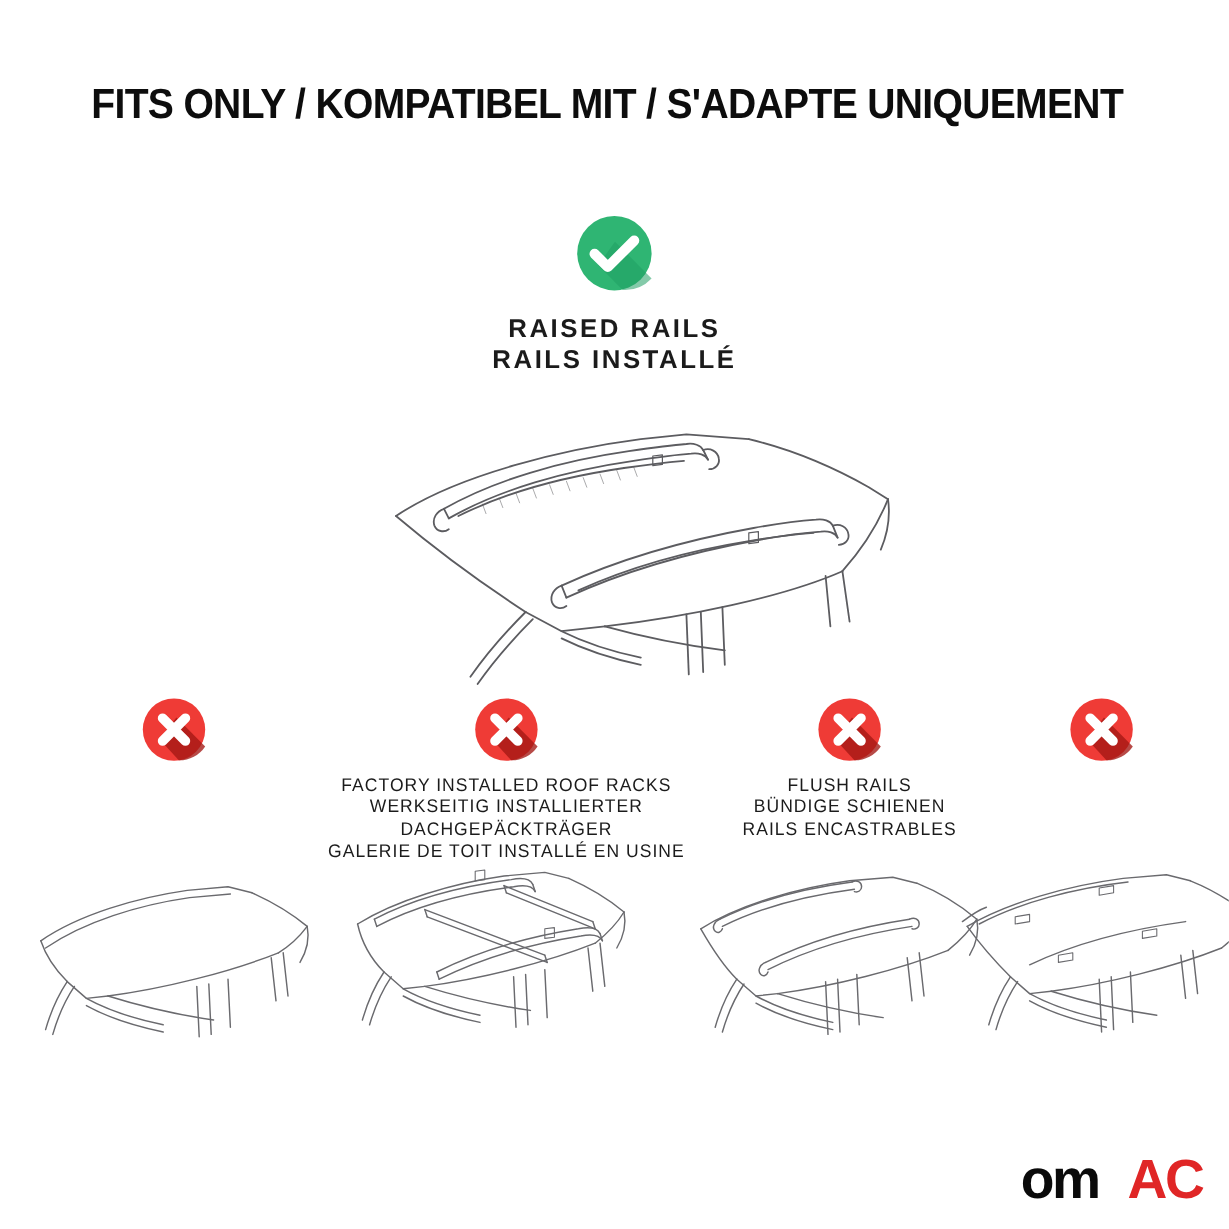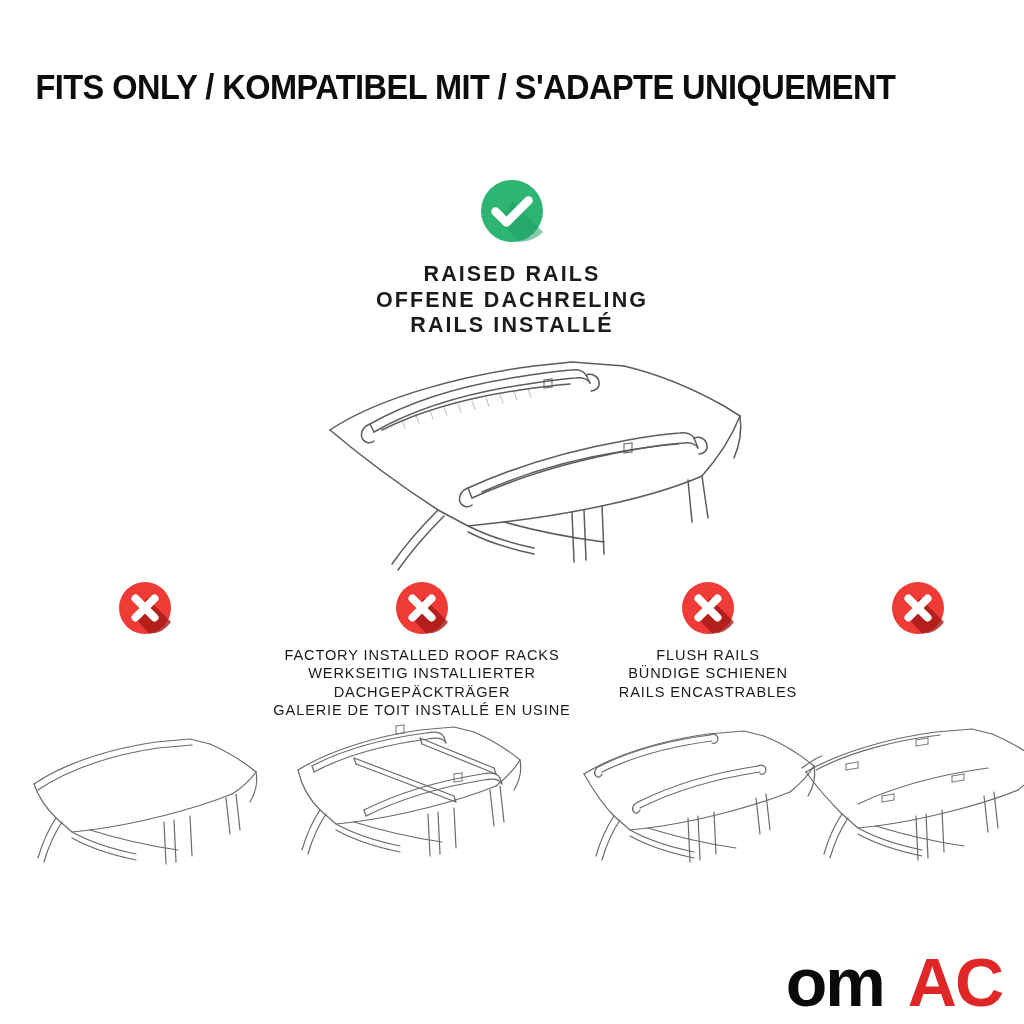--- a/index.html
+++ b/index.html
@@ -15,21 +15,21 @@
     font-family: "Liberation Sans", sans-serif;
     -webkit-font-smoothing: antialiased;
   }
 
   
   .header {
     position: absolute;
     left: 0;
     top: 68px;
     width: 1012px;
-    text-align: left;
+    text-align: center;
   }
   .header-title {
     font-family: "Liberation Sans", sans-serif;
     font-weight: bold;
     font-size: 35px;
     letter-spacing: -0.6px;
     color: #0d0d0d;
     transform: scaleX(0.93);
     transform-origin: center center;
     white-space: nowrap;
@@ -133,21 +133,21 @@
     position: absolute;
     right: 22px;
     bottom: 14px;
     height: 56px;
     display: flex;
     align-items: center;
   }
   .logo-text {
     font-family: "Liberation Sans", sans-serif;
     font-weight: bold;
-    font-size: 68px;
+    font-size: 46px;
     line-height: 52px;
     letter-spacing: -2px;
   }
   .logo-om { color: #0a0a0a; }
   .logo-ac { color: #e02626; margin-left: 24px; }
 
   svg { display: block; }
 </style>
 </head>
 <body>
@@ -161,21 +161,20 @@
   <div class="check-icon-wrap">
     <svg width="66" height="66" viewBox="0 0 66 66">
       <circle cx="33" cy="33" r="31" fill="#2fb573"></circle>
       <path d="M33.5 23.5 L64 54 A31 31 0 0 1 40 63.6 L19.5 43 Z" fill="#1f9e63" opacity="0.55"></path>
       <path d="M16.5 33.5 L27.5 44.5 L49.5 22.5" fill="none" stroke="#ffffff" stroke-width="8.5" stroke-linecap="round" stroke-linejoin="round"></path>
     </svg>
   </div>
 
   <div class="primary-labels">
     <div class="lbl">RAISED RAILS</div>
-    <div class="lbl">OFFENE DACHRELING</div>
     <div class="lbl">RAILS INSTALLÉ</div>
   </div>
 </div>
 
 <div class="hero-drawing">
   <svg width="480" height="240" viewBox="0 0 480 240">
     <g fill="none" stroke="#5c5c60" stroke-width="1.5" stroke-linecap="round" stroke-linejoin="round">
 
       <path d="M58 90 C110 55 200 34 262 26 L300 22 L352 26"></path>
       <path d="M352 26 C386 34 420 48 452 66 L468 76"></path>

